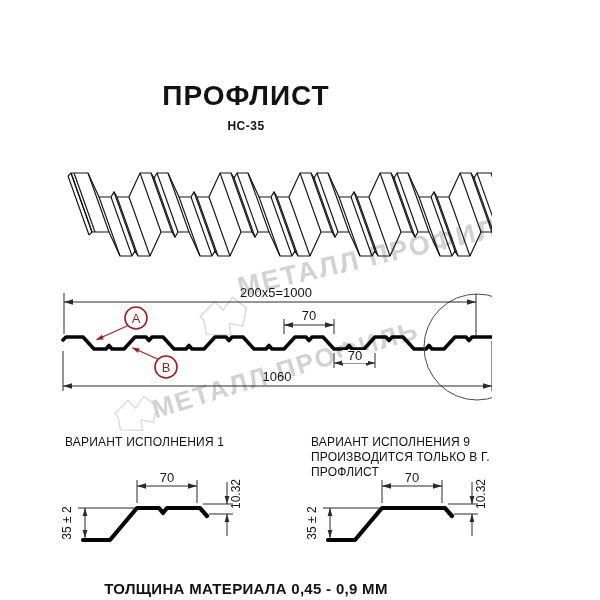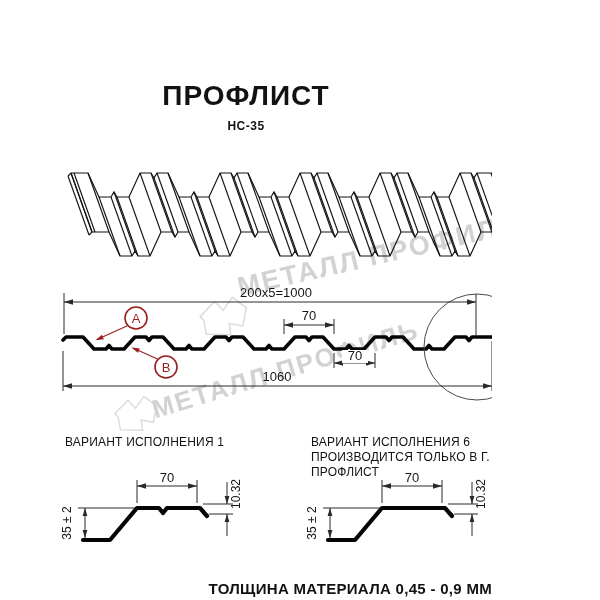--- a/index.html
+++ b/index.html
@@ -3,21 +3,21 @@
 <meta charset="utf-8">
 <style>
   html,body{margin:0;padding:0;background:#fff;}
   .page{position:relative;width:492px;height:600px;background:#ffffff;overflow:hidden;
         font-family:"Liberation Sans",sans-serif;color:#121212;margin-top:32px;}
   .title{position:absolute;top:48px;left:0;right:0;text-align:center;
          font-size:28px;font-weight:700;letter-spacing:1px;}
   .subtitle{position:absolute;top:87px;left:0;right:0;text-align:center;
          font-size:12px;font-weight:700;letter-spacing:.5px;}
   .vh{position:absolute;font-size:12px;font-weight:400;line-height:15px;letter-spacing:.2px;}
-  .footer{position:absolute;top:548px;left:0;right:0;text-align:right;
+  .footer{position:absolute;top:548px;left:0;right:0;text-align:center;
          font-size:15px;font-weight:600;letter-spacing:.3px;}
   svg.draw{position:absolute;left:0;top:0;}
   svg.draw text{font-family:"Liberation Sans",sans-serif;}
 </style>
 </head>
 <body>
 
 <div class="page">
   <div class="title">ПРОФЛИСТ</div>
   <div class="subtitle">НС-35</div>
@@ -176,17 +176,17 @@
         <line x1="472" y1="450" x2="472" y2="472" stroke="#2a2a2a" stroke-width="1"></line>
         <line x1="472" y1="482" x2="472" y2="504" stroke="#2a2a2a" stroke-width="1"></line>
         <path d="M0,0 L-8,-2.4 L-8,2.4 Z" transform="translate(472,472) rotate(90)" fill="#2a2a2a" stroke="none"></path>
         <path d="M0,0 L-8,-2.4 L-8,2.4 Z" transform="translate(472,482) rotate(-90)" fill="#2a2a2a" stroke="none"></path>
         <text transform="translate(485,462) rotate(-90)" font-size="12" text-anchor="middle" fill="#161616">10.32</text>
       </g>
     </svg>
 
   <div class="vh" style="left:65px;top:403px;">ВАРИАНТ ИСПОЛНЕНИЯ 1</div>
   <div class="vh" style="left:311px;top:403px;">
-    <div>ВАРИАНТ ИСПОЛНЕНИЯ 6</div>
+    <div>ВАРИАНТ ИСПОЛНЕНИЯ 9</div>
     <div>ПРОИЗВОДИТСЯ ТОЛЬКО В Г. ПРОФЛИСТ</div>
   </div>
   <div class="footer">ТОЛЩИНА МАТЕРИАЛА 0,45 - 0,9 ММ</div>
 </div>
 
 </body></html>

